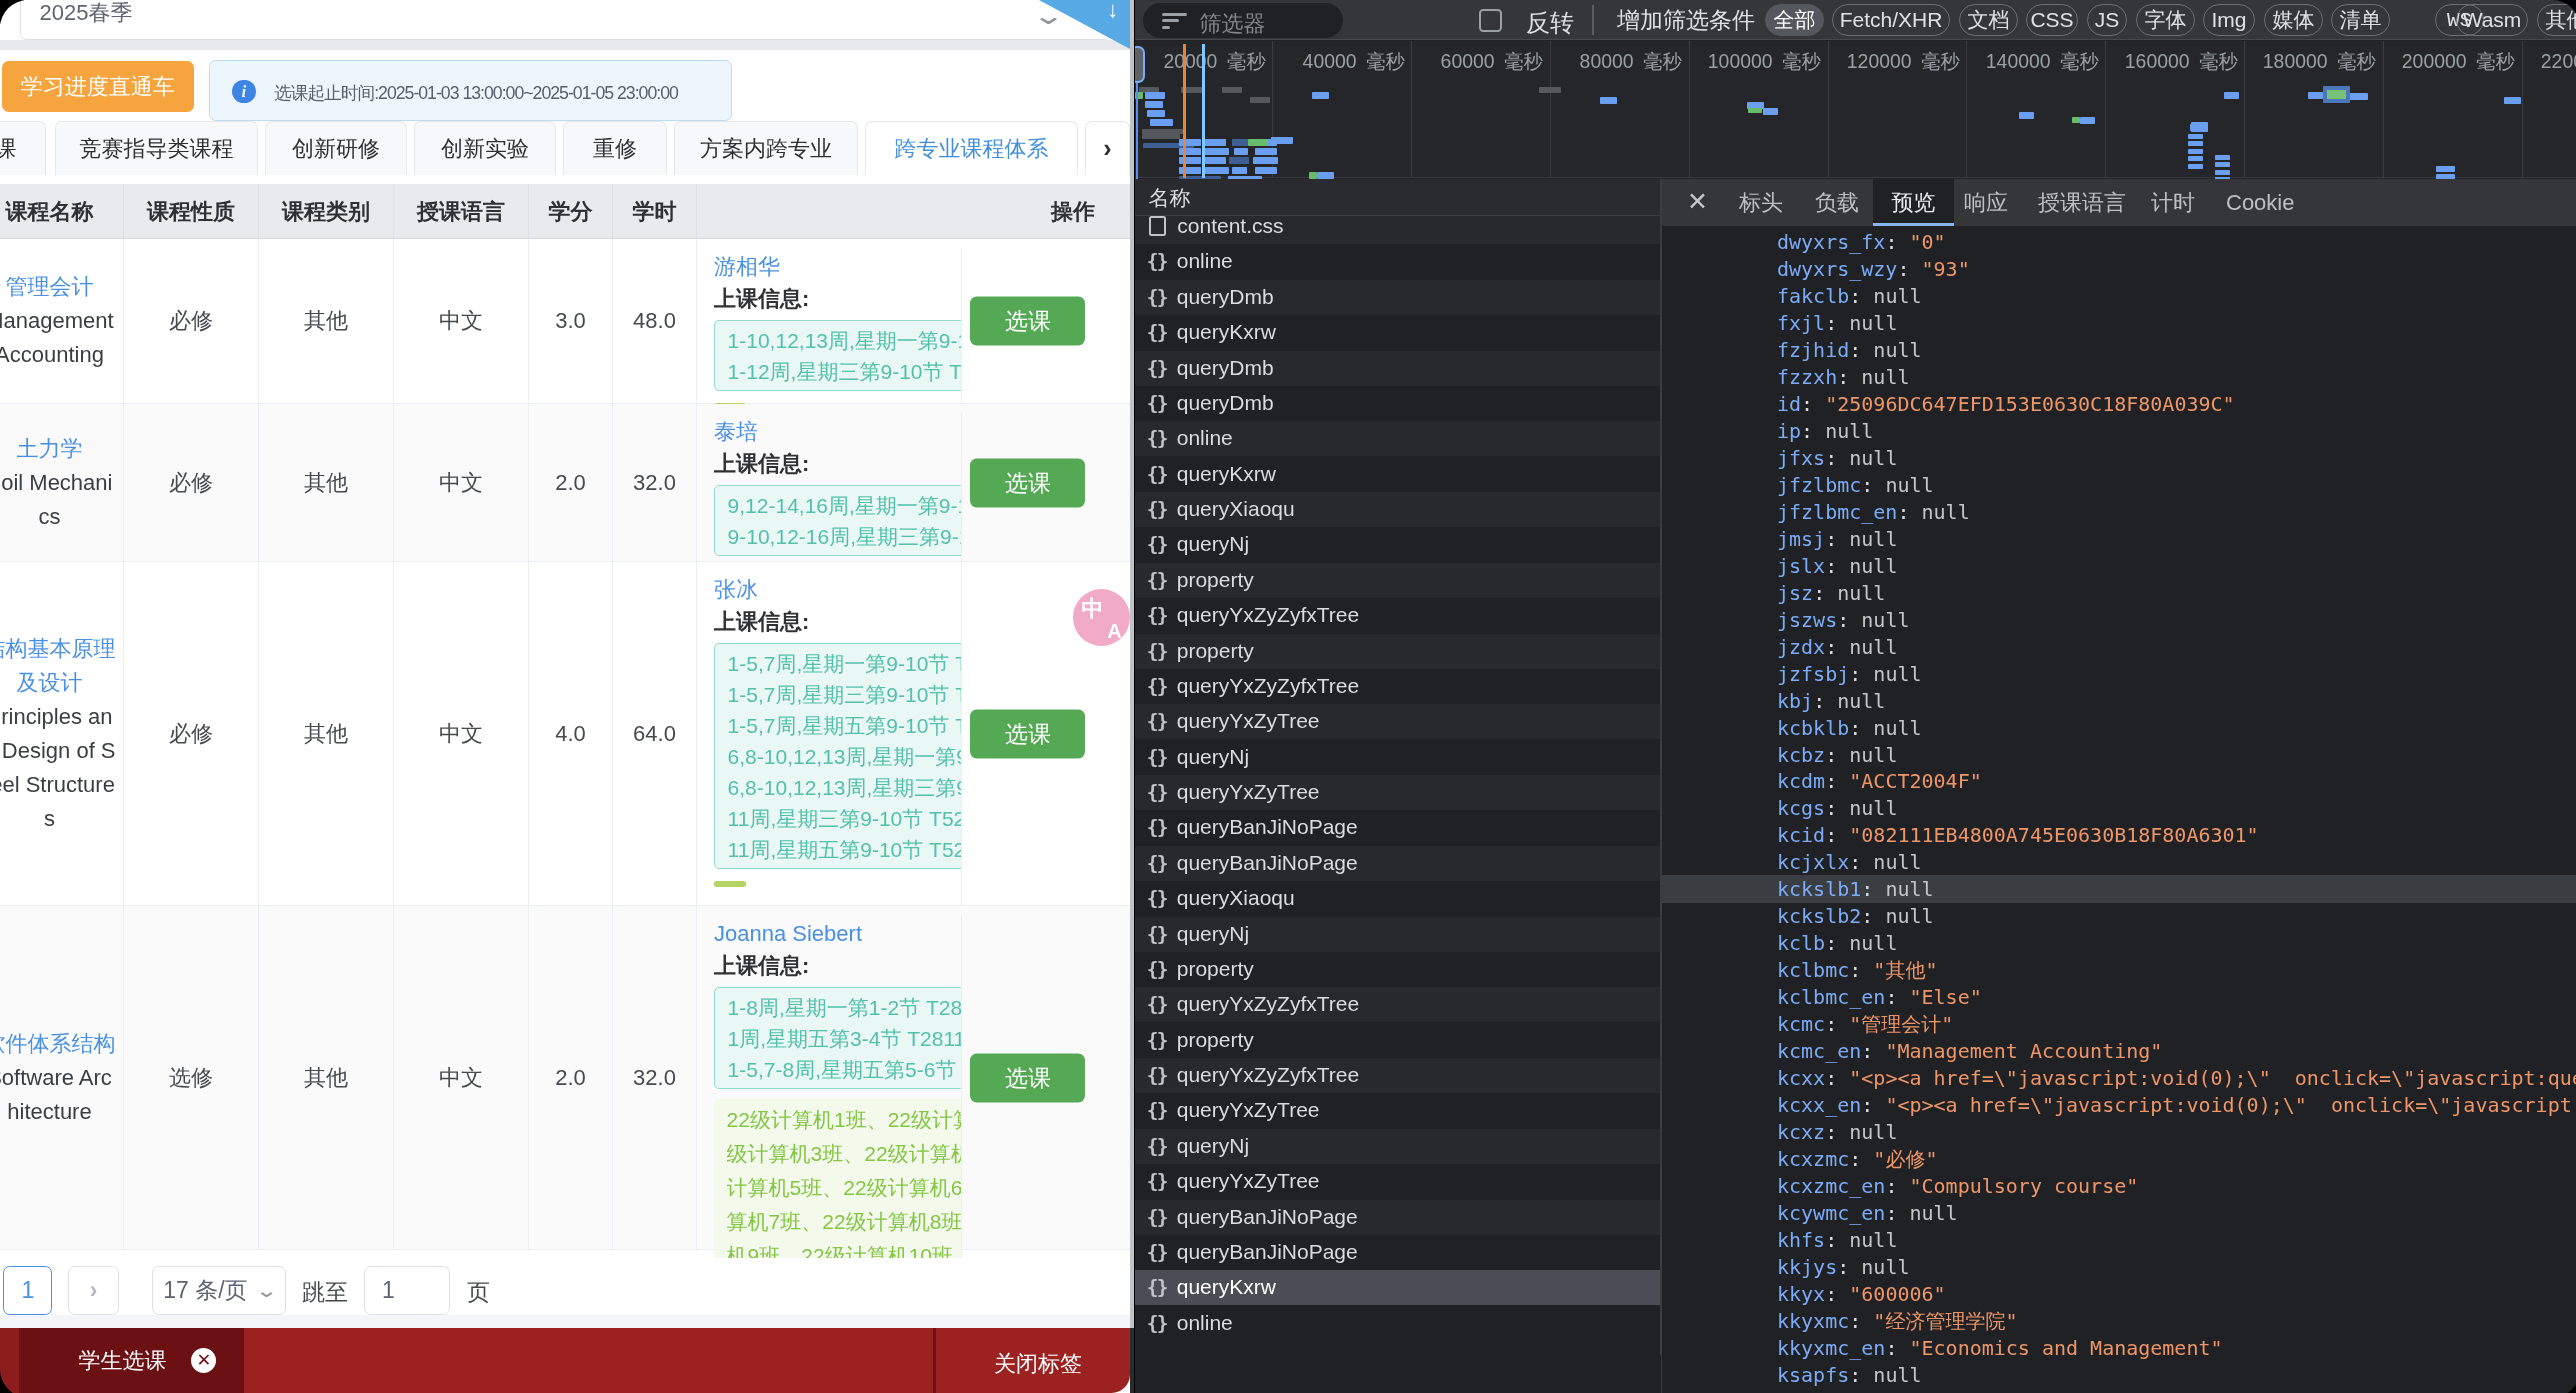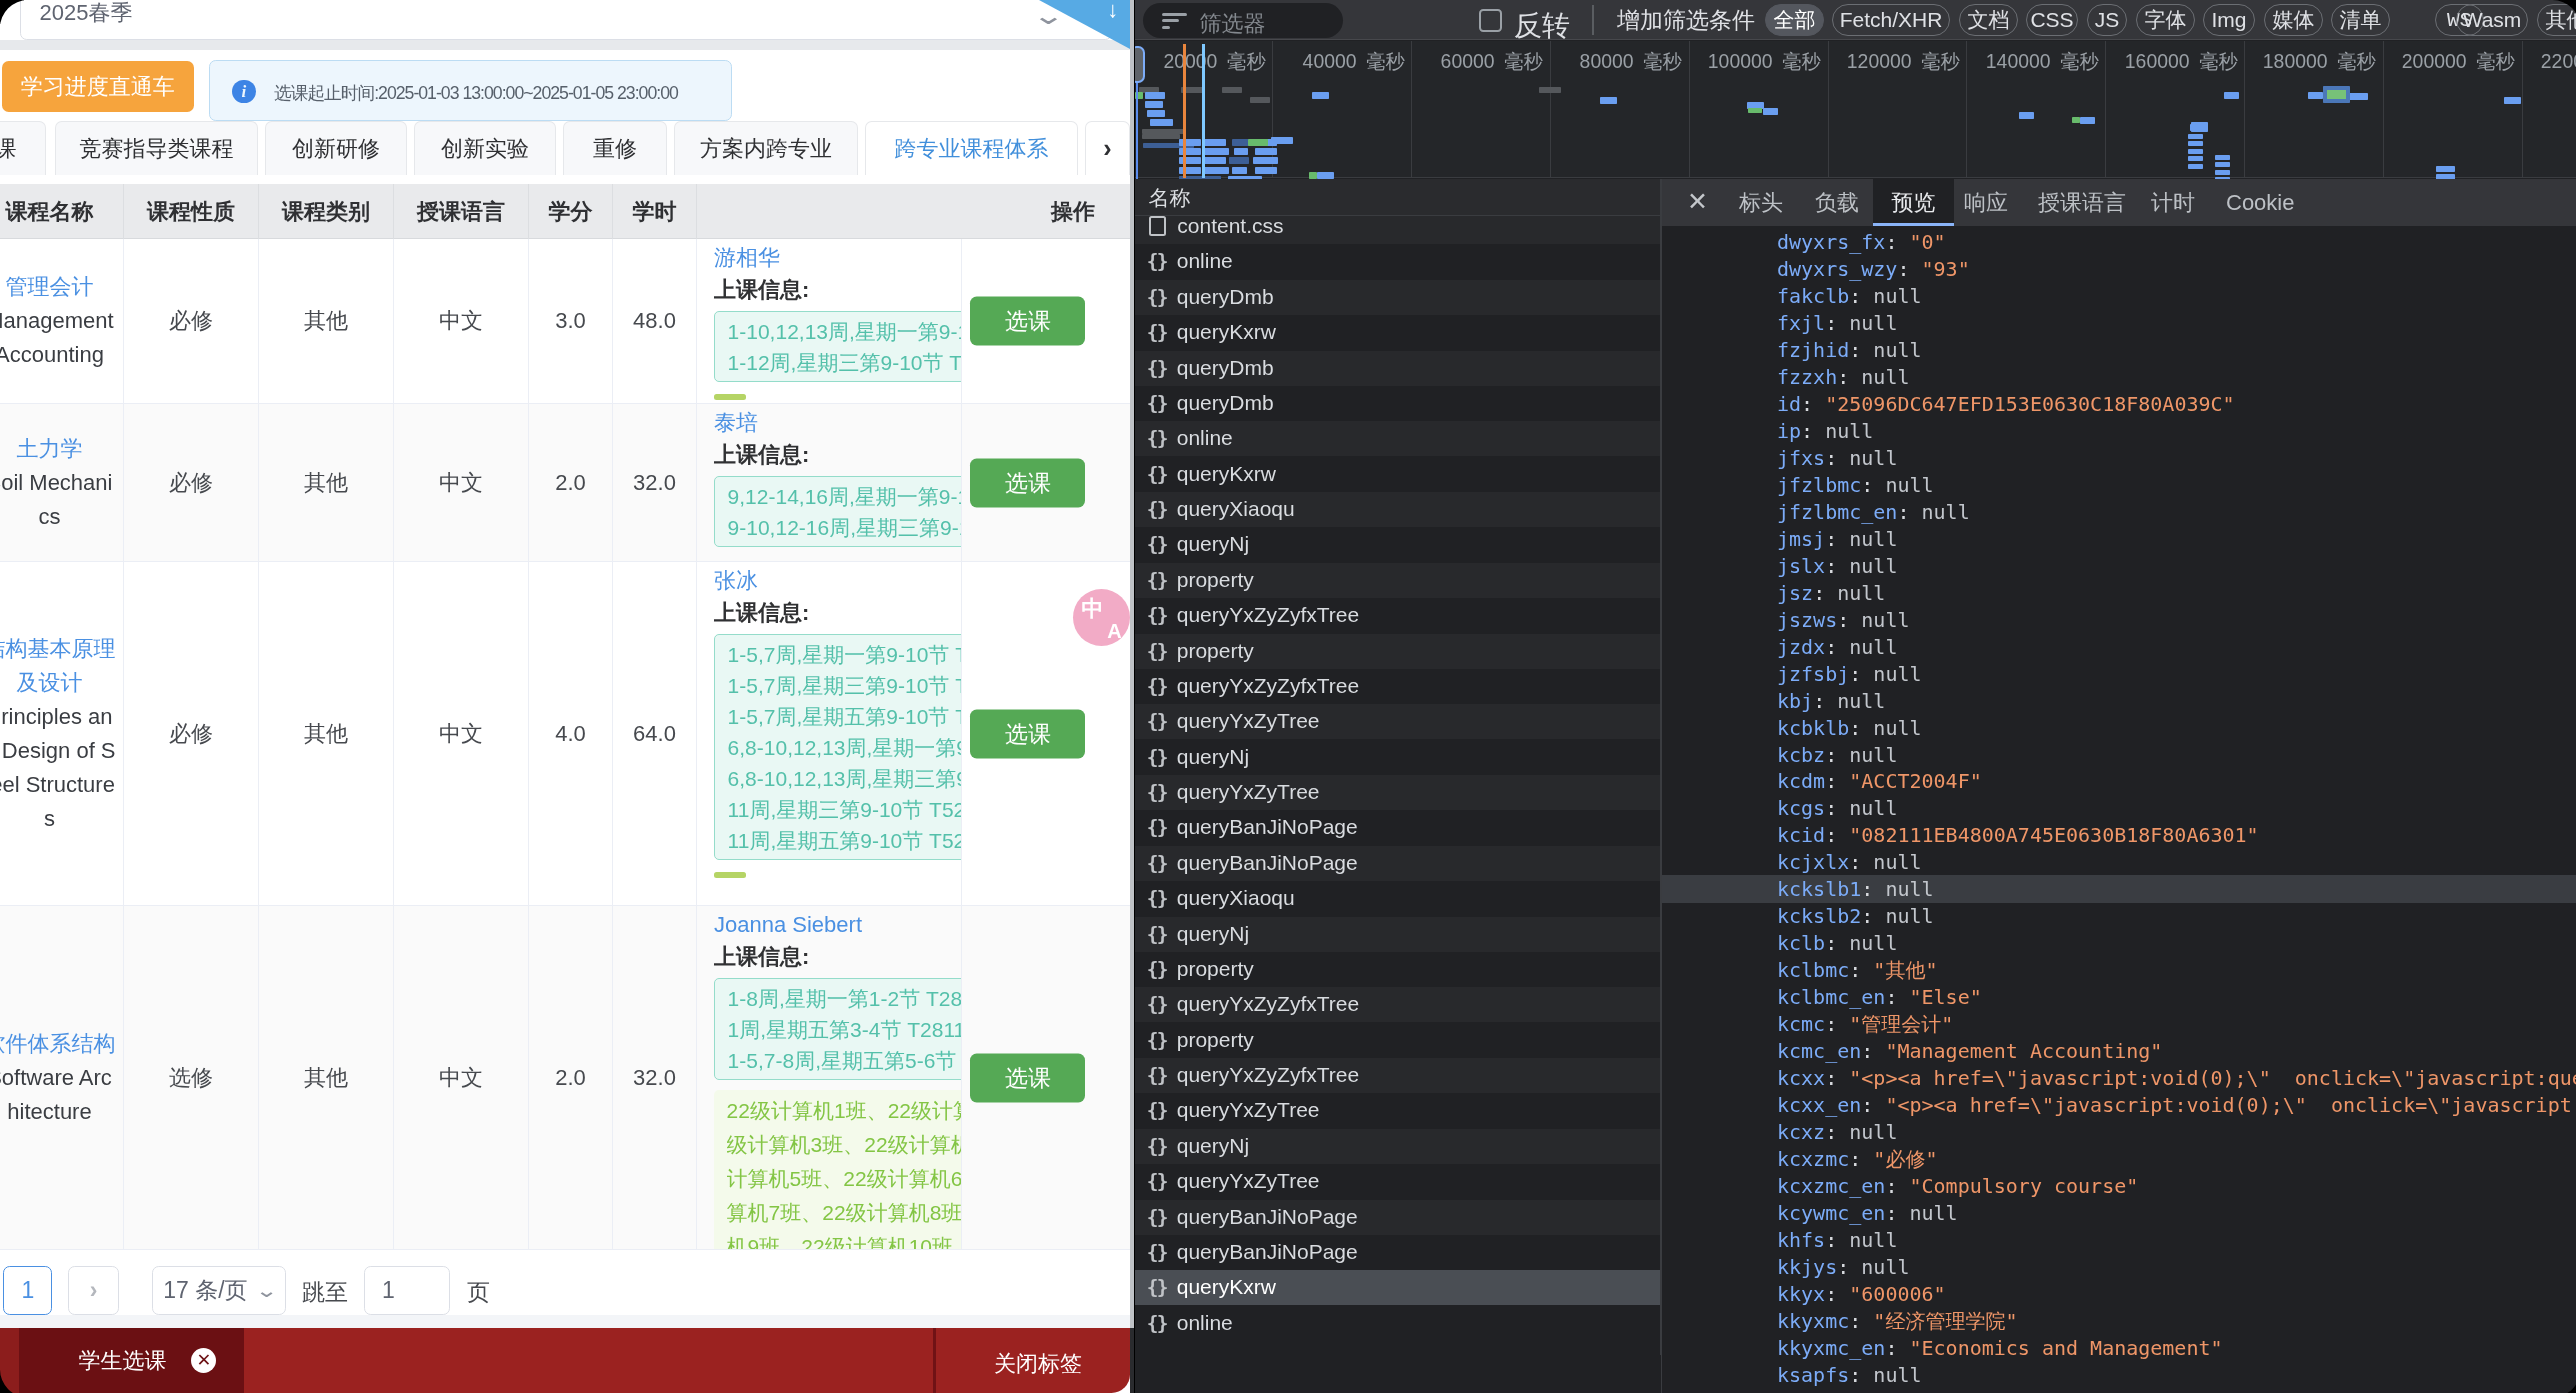--- a/index.html
+++ b/index.html
@@ -42,21 +42,21 @@
   .th { position:absolute; top:0; height:55px; display:flex; align-items:center; justify-content:center;
     font-size:22px; color:#2f3033; font-weight:600; border-right:1.7px solid #dcdee1; }
   .th:first-child { padding-left:37px; }
   .trow { position:absolute; left:0; width:1247px; border-bottom:1.7px solid #ebeef5; }
   .trow.zebra { background:#fafafa; }
   .td { position:absolute; top:0; height:100%; border-right:1.7px solid #ebeef5; overflow:hidden; }
   .td-center { display:flex; align-items:center; justify-content:center; font-size:22px; color:#46494e; }
   .name-cell { display:flex; flex-direction:column; align-items:center; justify-content:center; text-align:center; padding-left:37px; }
   .name-zh { color:#4a90e2; font-size:22px; line-height:34px; width:133px; }
   .name-en { color:#3a3d42; font-size:22px; line-height:34px; width:136px; word-break:break-all; }
-  .info-cell { padding:5px 6px 0 17px; }
+  .info-cell { padding:5px 6px 0 17px;margin-top:9px; }
   .teacher { color:#4a90e2; font-size:22px; line-height:27px; }
   .info-label { color:#303133; font-size:22px; font-weight:700; line-height:27px; margin-top:5px; }
   .sched-box { margin-top:8.4px; width:320px; background:#e9f8f4; border:1.7px solid #94dcca; border-radius:5px;
     padding:3.4px 0 3.4px 12.6px; }
   .sched-line { white-space:nowrap; overflow:hidden; color:#54c0aa; font-size:21px; line-height:31px; }
   .class-box { margin-top:10px; width:320px; background:#f4faeb; border-radius:5px; padding:3.4px 0 3.4px 12.6px; }
   .class-line { white-space:nowrap; overflow:hidden; color:#83c544; font-size:21px; line-height:34px; }
   .green-dash { margin-top:11.8px; width:32px; height:5.9px; border-radius:2.5px; background:#b5d465; }
   .pick-btn { position:absolute; width:115px; height:49px; background:#55a955; border-radius:6.7px; color:#fff;
     font-size:23px; display:flex; align-items:center; justify-content:center; left:8.4px; top:50%; transform:translateY(-50%); }
@@ -93,21 +93,21 @@
   
   #divider { position:absolute; left:1130px; top:0; width:4.2px; height:1393px; background:#bfc2c6; }
   #divider-foot { position:absolute; left:1130px; top:1328px; width:4.2px; height:65px; background:#2a2b2e; z-index:5; }
   #devtools { position:absolute; left:1135px; top:0; width:1441px; height:1393px; background:#202124; overflow:hidden; }
   #dt-toolbar { position:absolute; left:0; top:0; width:1441px; height:40px; background:#35363a; border-bottom:0.8px solid #47484c; }
   #dt-filter-pill { position:absolute; left:8.4px; top:3.4px; width:200px; height:35px; background:#202124; border-radius:17.7px; }
   #dt-filter-icon { position:absolute; left:18.5px; top:9.3px; width:25px; height:17px; }
   #dt-filter-icon div { background:#9aa0a6; height:2.9px; border-radius:1.7px; margin-bottom:3.8px; }
   #dt-filter-text { position:absolute; left:56px; top:5.9px; color:#84898f; font-size:22px; }
   #dt-invert-box { position:absolute; left:344px; top:9.3px; width:23px; height:23px; border:2.1px solid #9aa0a6; border-radius:4.2px; }
-  #dt-invert-label { position:absolute; left:379px; top:6.7px; color:#dfe1e5; font-size:28px; }
+  #dt-invert-label { position:absolute; left:391px; top:6.7px; color:#dfe1e5; font-size:24px; }
   #dt-toolbar-sep { position:absolute; left:457px; top:5px; width:1.7px; height:30px; background:#5a5d61; }
   #dt-morefilters { position:absolute; left:482px; top:5px; color:#dfe1e5; font-size:23px; }
   #dt-morefilters-caret { position:absolute; left:665px; top:12.6px; color:#c3c6cb; font-size:14.3px; }
   .chip { position:absolute; top:4.2px; height:32px; border:1.7px solid #6b6e73; border-radius:16px; color:#dfe1e5;
     font-size:21px; display:flex; align-items:center; justify-content:center; background:transparent; }
   .chip.sel { background:#54575e; border-color:#54575e; color:#fff; }
 
   
   #dt-overview { position:absolute; left:0; top:41px; width:1441px; height:137px; background:#242629; border-bottom:0.8px solid #3a3c40; }
   .ov-grid { position:absolute; top:0; width:0.8px; height:137px; background:#3a3c40; }

